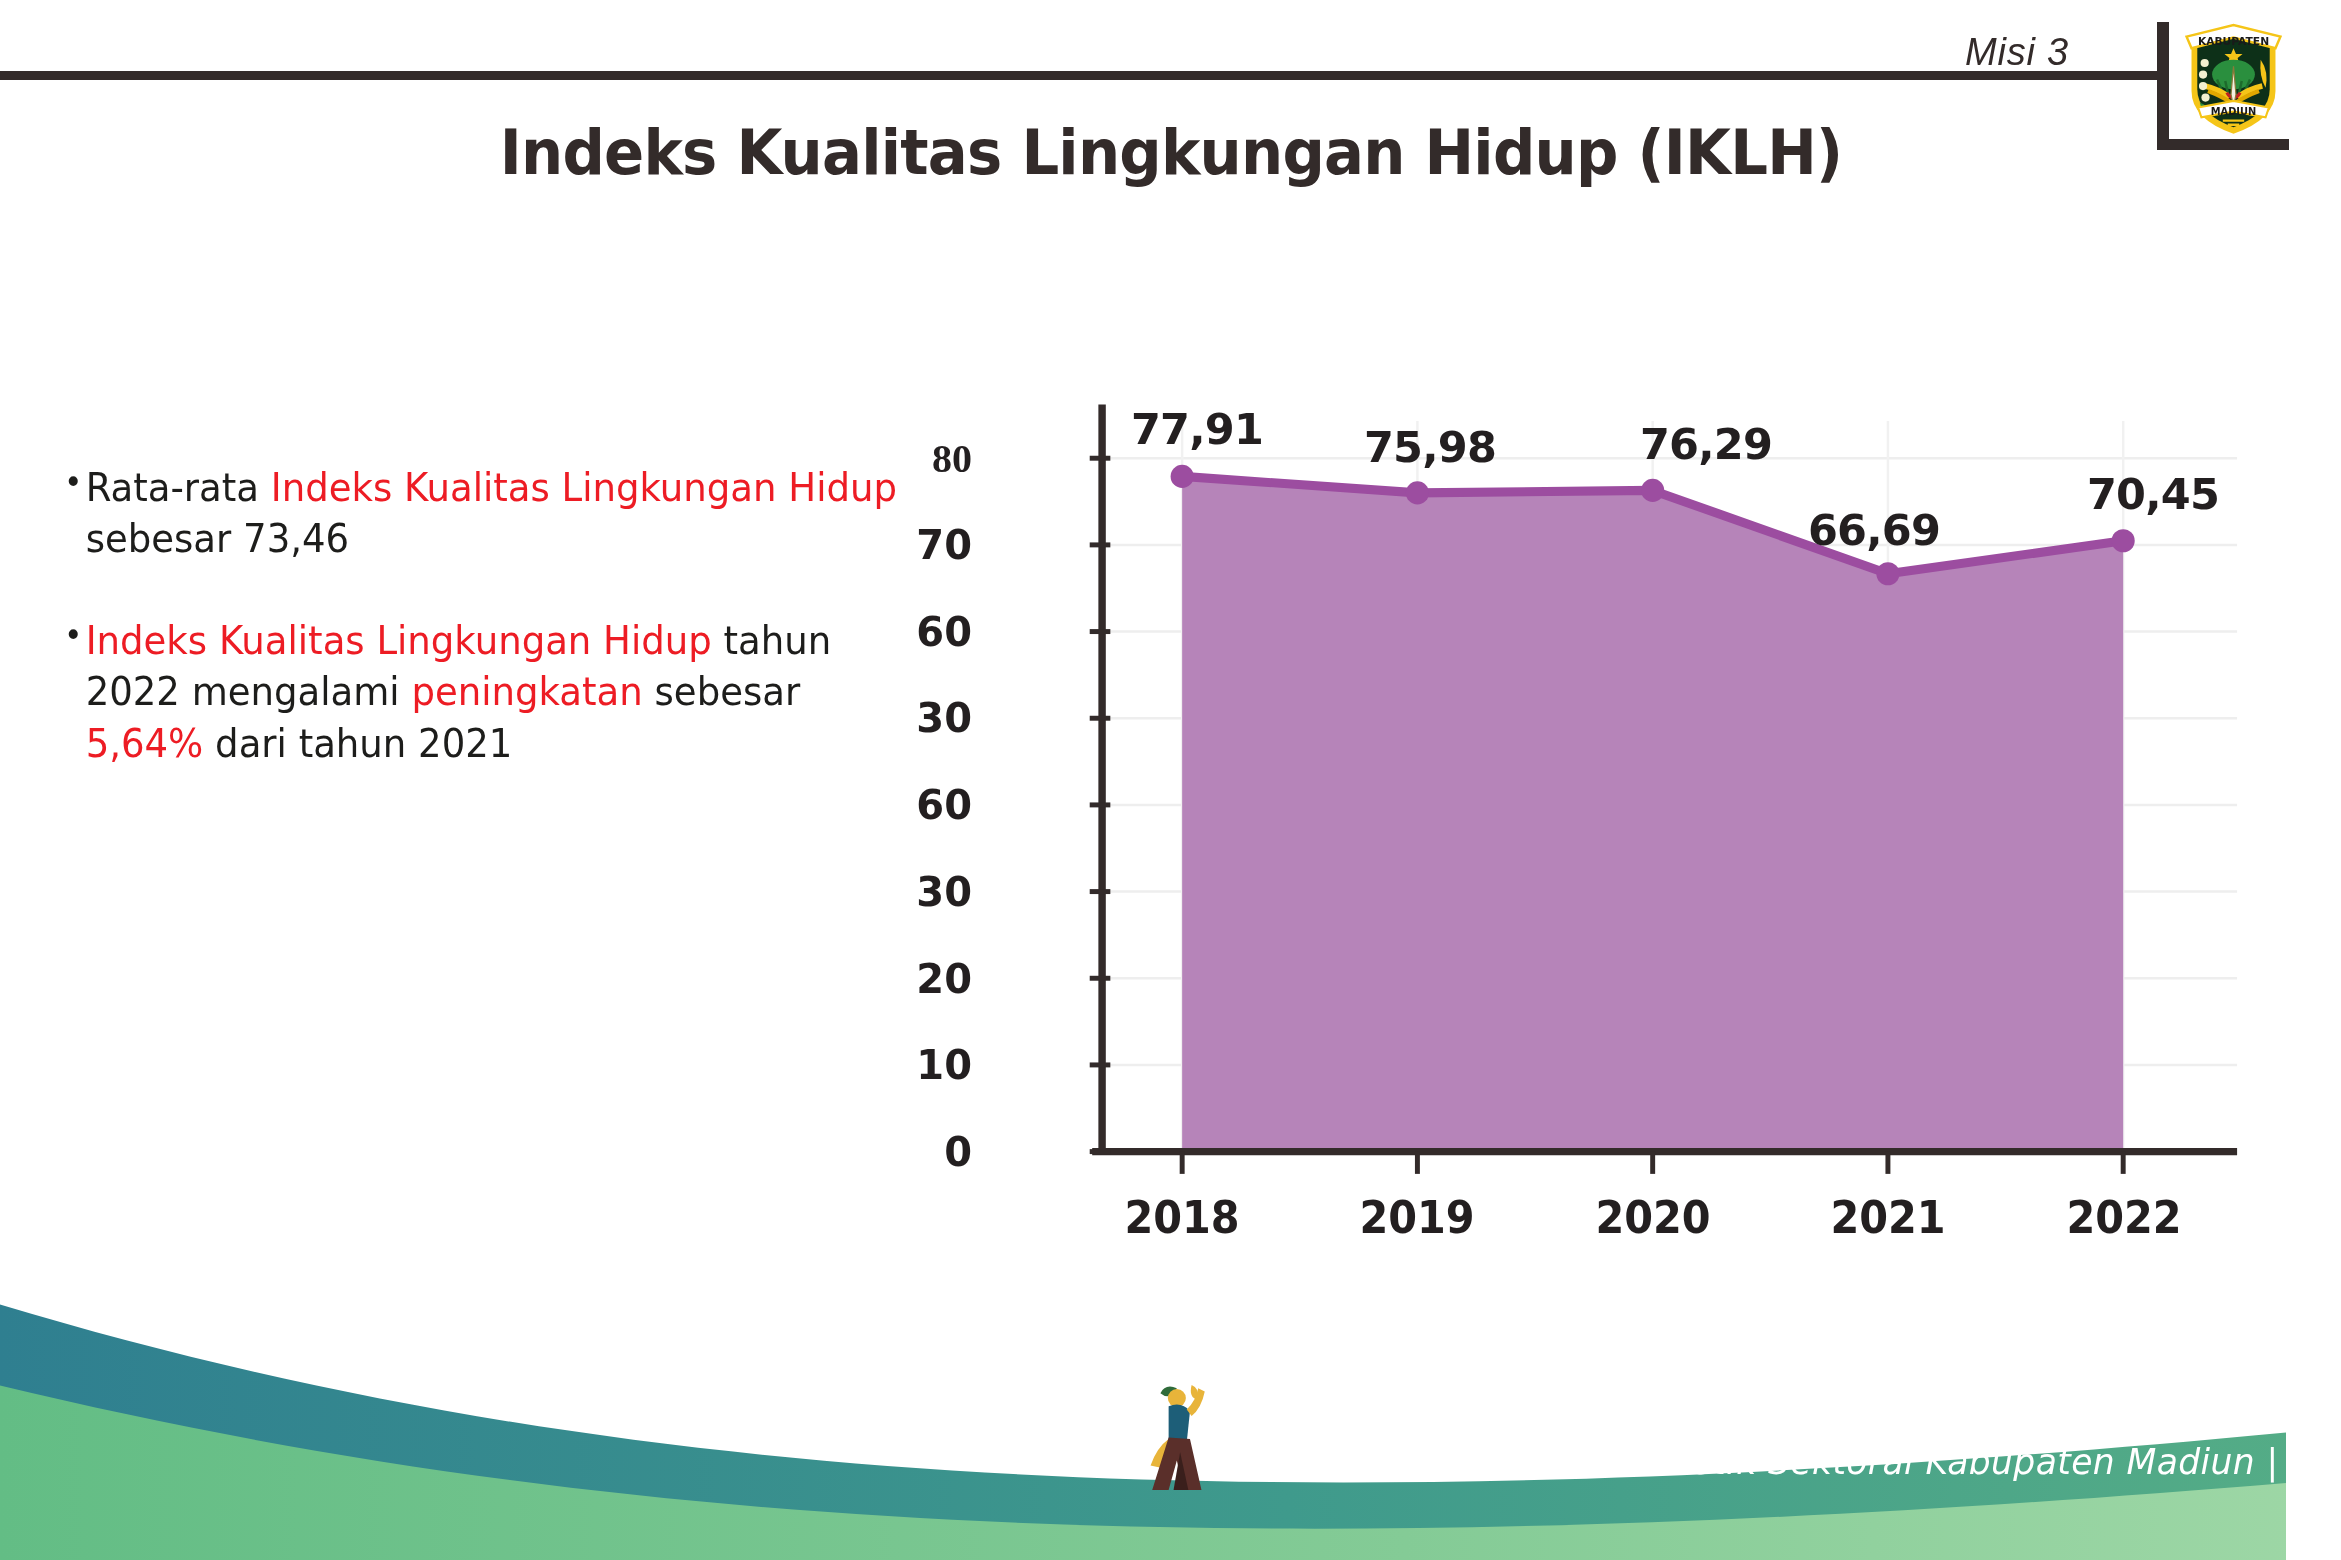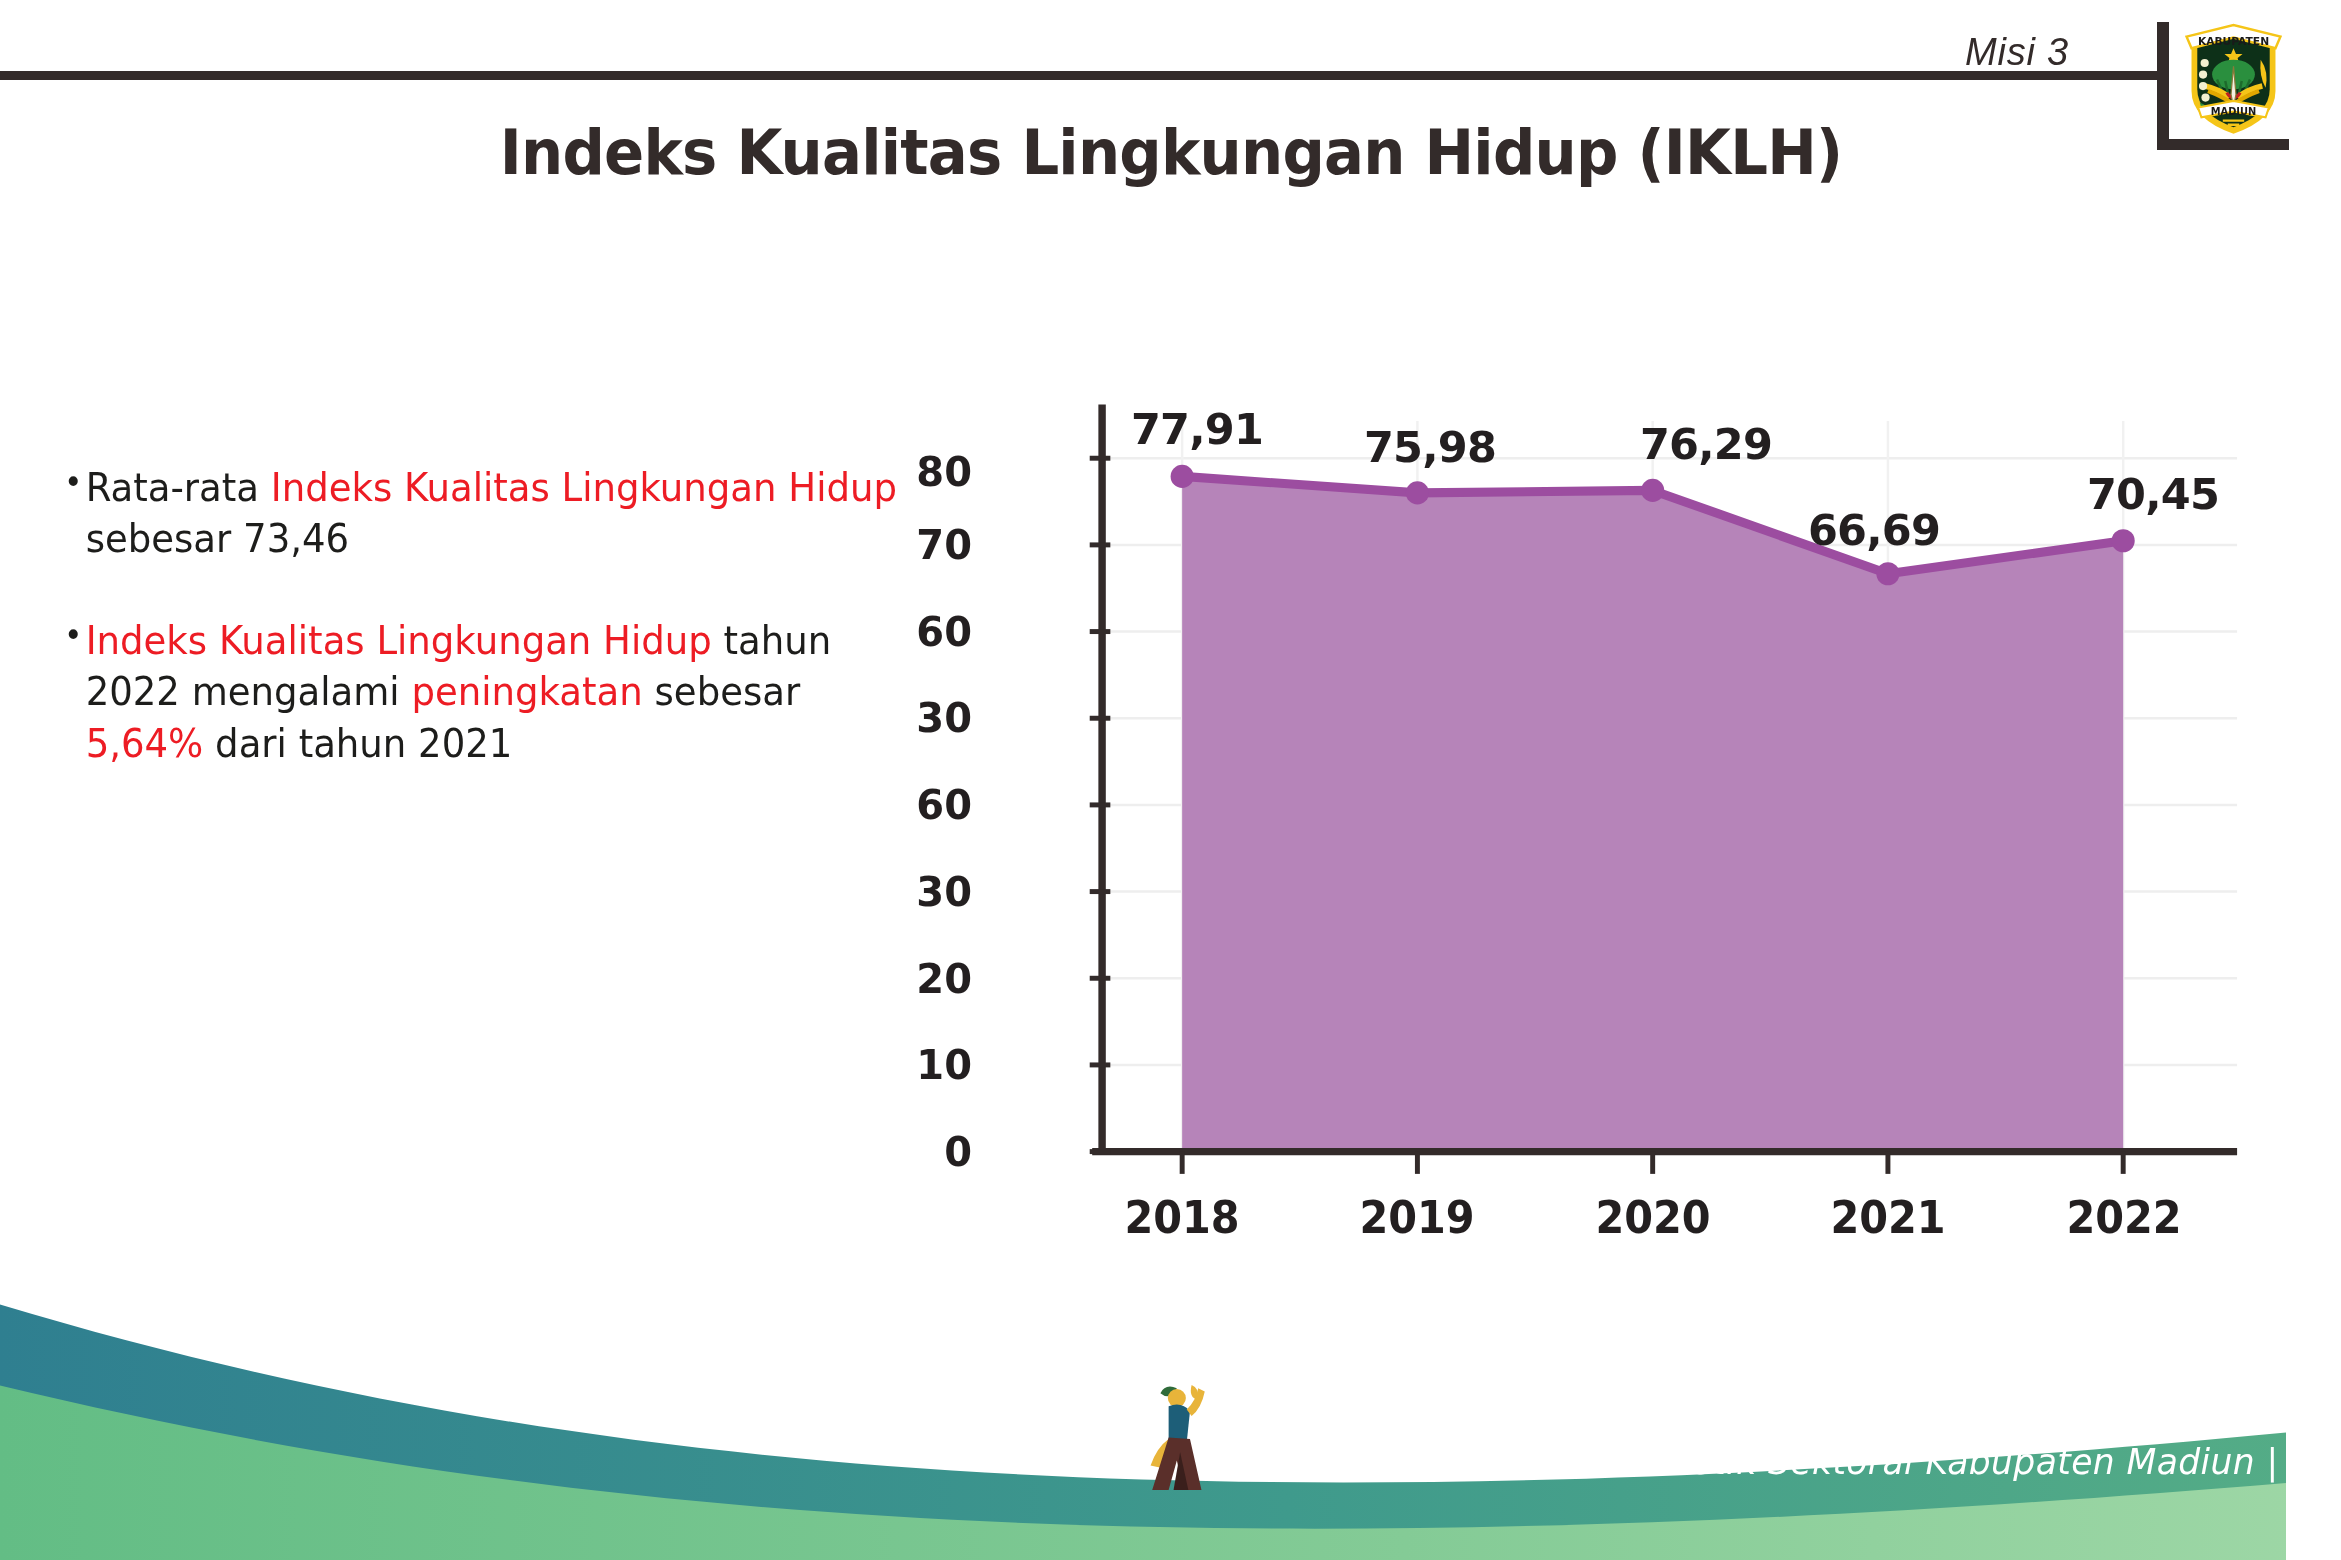--- a/index.html
+++ b/index.html
@@ -332,21 +332,21 @@
 
     
     <div class="ytick" style="top:863px; left:-109px; width:107px;">0</div>
     <div class="ytick" style="top:776px;  left:-109px; width:107px;">10</div>
     <div class="ytick" style="top:690px;  left:-109px; width:107px;">20</div>
     <div class="ytick" style="top:603px;  left:-109px; width:107px;">30</div>
     <div class="ytick" style="top:516px;  left:-109px; width:107px;">60</div>
     <div class="ytick" style="top:429px;  left:-109px; width:107px;">30</div>
     <div class="ytick" style="top:343px;  left:-109px; width:107px;">60</div>
     <div class="ytick" style="top:256px;  left:-109px; width:107px;">70</div>
-    <div class="ytick" style="top:183px;  left:-109px; width:107px;">80</div>
+    <div class="ytick" style="top:169px;  left:-109px; width:107px;font-family:Liberation Serif, serif;">80</div>
 
     
     <div class="xtick" style="left:208px;  top:902px;">2018</div>
     <div class="xtick" style="left:443px;  top:902px;">2019</div>
     <div class="xtick" style="left:679px;  top:902px;">2020</div>
     <div class="xtick" style="left:914px; top:902px;">2021</div>
     <div class="xtick" style="left:1150px; top:902px;">2022</div>
 
     
     <div class="dlabel" style="left:223px;  top:165px;">77,91</div>

